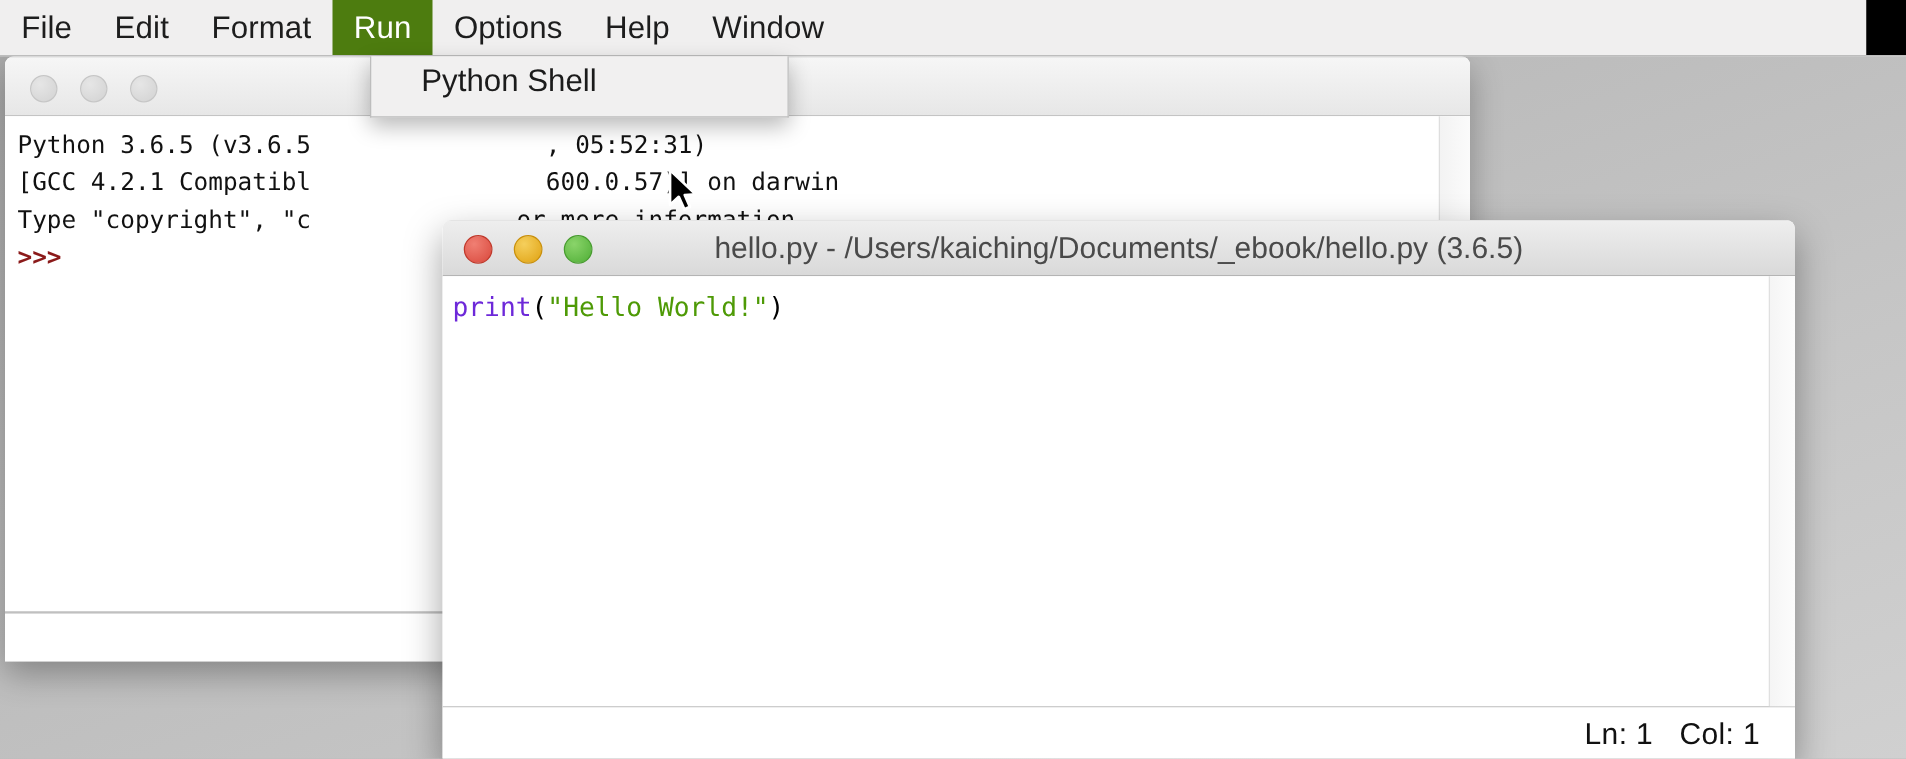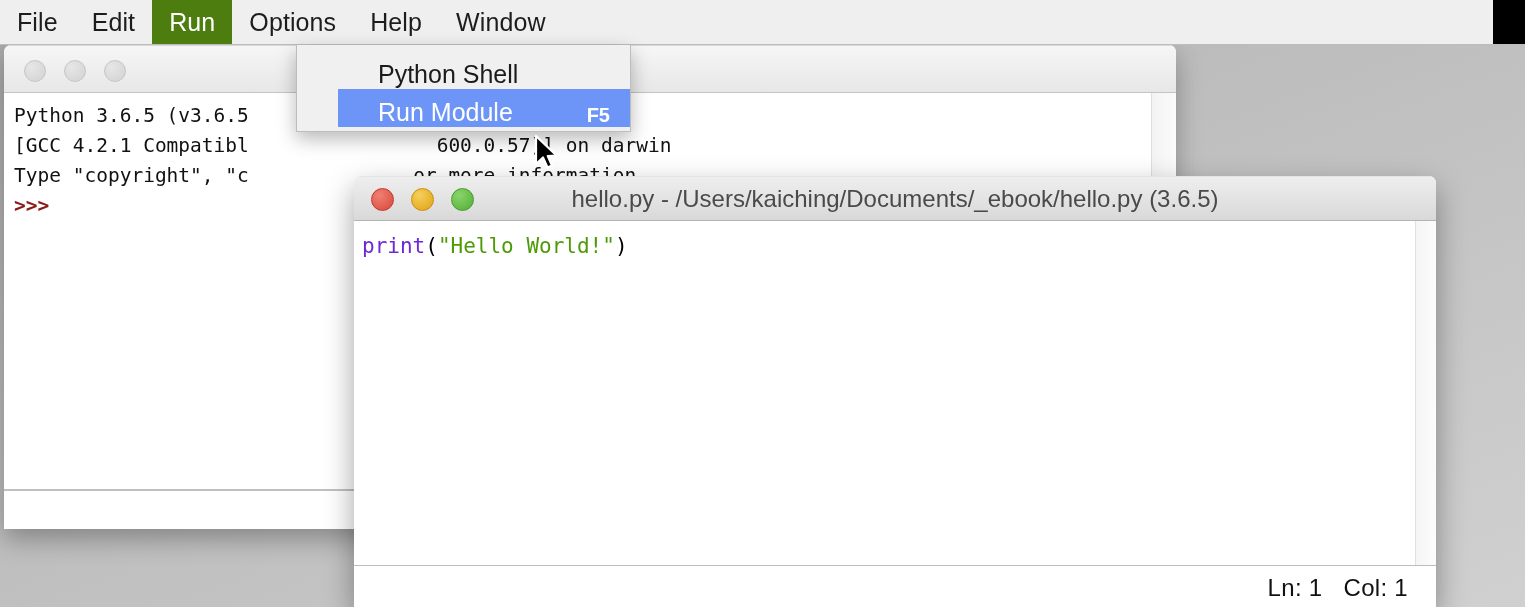--- a/index.html
+++ b/index.html
@@ -219,26 +219,25 @@
     border: 1px solid #bdbdbd;
     border-top: none;
     box-shadow: 0 7px 18px rgba(0,0,0,0.28);
     z-index: 80;
     padding: 6px 0 4px 0;
   }
   .run-menu-row {
     position: relative;
     height: 38px;
     display: flex;
-    align-items: flex-end;
+    align-items: flex-start;
     padding: 0 20px 0 40px;
     font-size: 25px;
     color: #1b1b1b;
     cursor: default;
-    margin-left: 41px;
   }
   .run-menu-row.highlighted {
     background: #6d95f7;
     color: #ffffff;
   }
   .run-menu-label { flex: 1; white-space: nowrap; }
   .run-menu-shortcut {
     font-size: 23px;
     white-space: nowrap;
     margin-left: 18px;
@@ -295,36 +294,33 @@
     <div id="editor-statusbar">
       <div id="editor-status-text">
         <span id="editor-status-ln">Ln: 1</span><span>Col: 1</span>
       </div>
     </div>
   </div>
 
   <div id="menubar">
     <div class="menu-item first">File</div>
     <div class="menu-item">Edit</div>
+    <div class="menu-item">Format</div>
     <div class="menu-item active">Run</div>
     <div class="menu-item">Options</div>
     <div class="menu-item">Help</div>
     <div class="menu-item">Window</div>
   </div>
   <div id="menubar-blackcap"></div>
 
   <div id="run-menu">
     <div class="run-menu-row">
       <span class="run-menu-label">Python Shell</span>
       <span class="run-menu-shortcut"></span>
     </div>
-    <div class="run-menu-row highlighted">
-      <span class="run-menu-label">Run Module</span>
-      <span class="run-menu-shortcut">F5</span>
-    </div>
   </div>
 
   <div id="cursor">
     <svg width="28" height="40" viewBox="0 0 28 40" xmlns="http://www.w3.org/2000/svg">
       <path d="M2,2 L2,30 L9,23.5 L13.5,33.5 L18,31.5 L13.8,22 L22.5,21.5 Z" fill="#000000" stroke="#ffffff" stroke-width="2.2" stroke-linejoin="round"></path>
     </svg>
   </div>
 
 </div>
 

